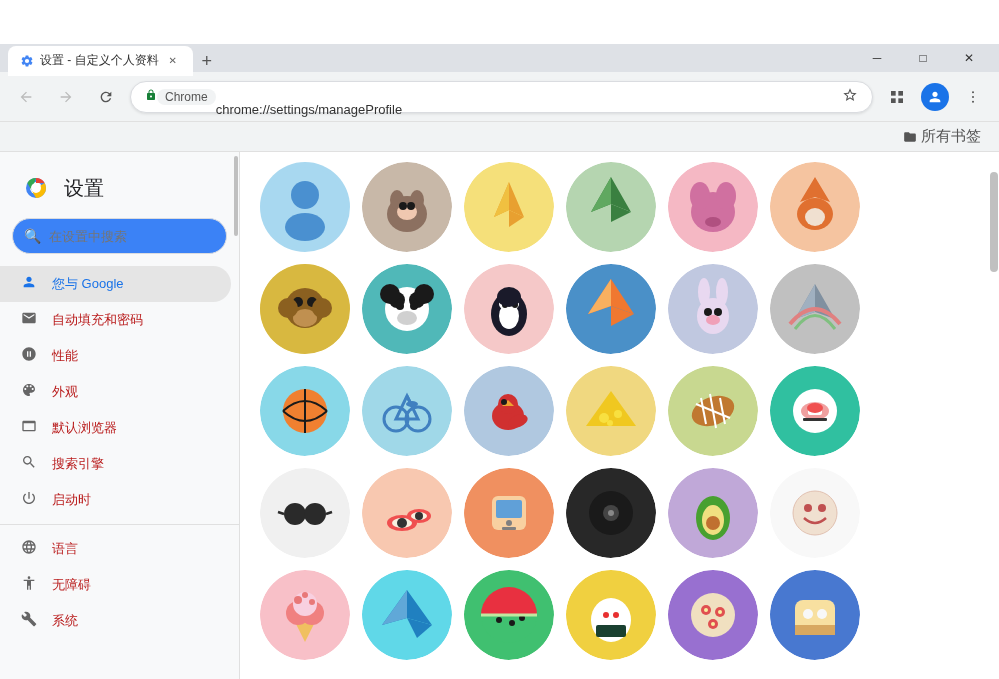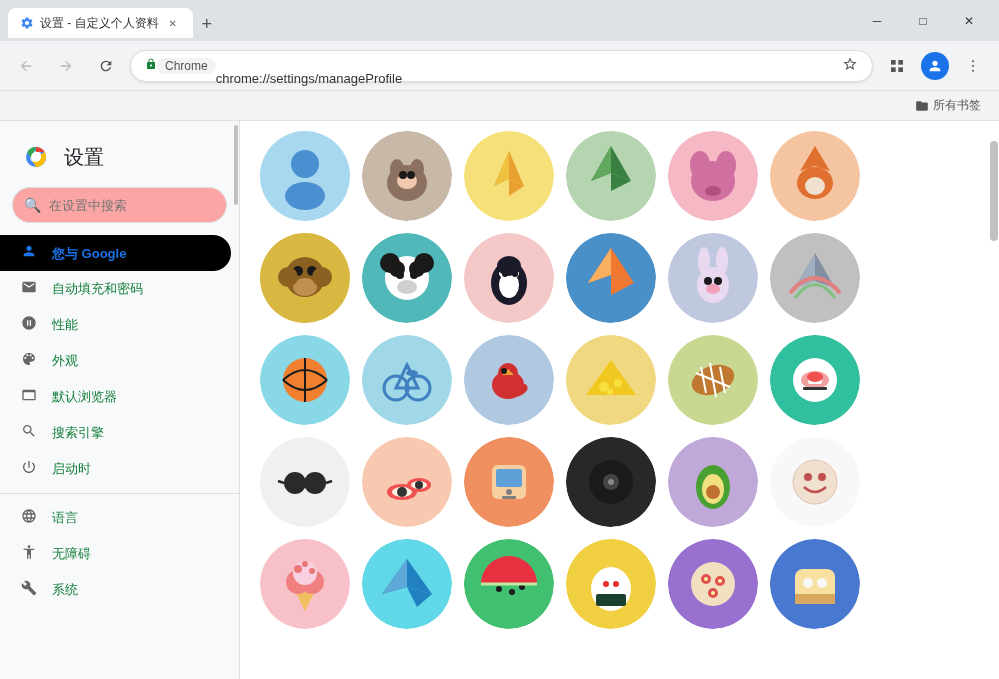--- a/index.html
+++ b/index.html
@@ -1,26 +1,27 @@
 <!DOCTYPE html>
 <html><head>
   <meta charset="utf-8">
   <style>
     * { margin: 0; padding: 0; box-sizing: border-box; }
     body { width: 999px; height: 679px; font-family: 'Microsoft YaHei', Arial, sans-serif; background: #fff; overflow: hidden; }
 
     
     .title-bar {
-      height: 41px;
+      height: 28px;
       background: #dee1e6;
       display: flex;
       align-items: center;
       justify-content: space-between;
       padding: 0 8px;
       user-select: none;
+      margin-top: 44px;
     }
     .title-bar-left {
       display: flex;
       align-items: center;
       gap: 4px;
     }
     .tab-strip {
       display: flex;
       align-items: flex-end;
       height: 35px;
@@ -131,21 +132,21 @@
 
     
     .bookmarks-bar {
       height: 30px;
       background: #f1f3f4;
       border-bottom: 1px solid #e0e0e0;
       display: flex;
       align-items: center;
       padding: 0 10px;
       gap: 4px;
-      font-size: 12px;
+      font-size: 15px;
       color: #555;
     }
     .bookmarks-item {
       display: flex; align-items: center; gap: 4px;
       padding: 2px 8px;
       border-radius: 4px;
       cursor: pointer;
     }
 
     
@@ -183,51 +184,50 @@
       margin: 0 12px 12px 12px;
     }
     .sidebar-search input {
       width: 100%;
       height: 36px;
       border: 1px solid #dadce0;
       border-radius: 20px;
       padding: 0 16px 0 36px;
       font-size: 13px;
       color: #333;
-      background: #fca5a5;
+      background: #3b82f6;
       outline: none;
     }
     .sidebar-search-wrap {
       position: relative;
       display: flex;
       align-items: center;
     }
     .sidebar-search-icon {
       position: absolute;
       left: 12px;
       color: #888;
       font-size: 14px;
       pointer-events: none;
     }
     .sidebar-nav-item {
       display: flex;
       align-items: center;
       gap: 14px;
       padding: 8px 20px;
       font-size: 13px;
-      color: #15803d;
+      color: #b91c1c;
       cursor: pointer;
       border-radius: 0 20px 20px 0;
       margin-right: 8px;
     }
     .sidebar-nav-item.active {
-      background: #000000;
+      background: #e5e5e5;
       color: #1a73e8;
-      font-weight: 700;
-      align-items: flex-end;
+      font-weight: 400;
     }
     .sidebar-nav-item.active .nav-icon { color: #1a73e8; }
     .nav-icon {
       font-size: 16px;
       color: #666;
       width: 18px;
       text-align: center;
     }
     .sidebar-divider {
       height: 1px;

